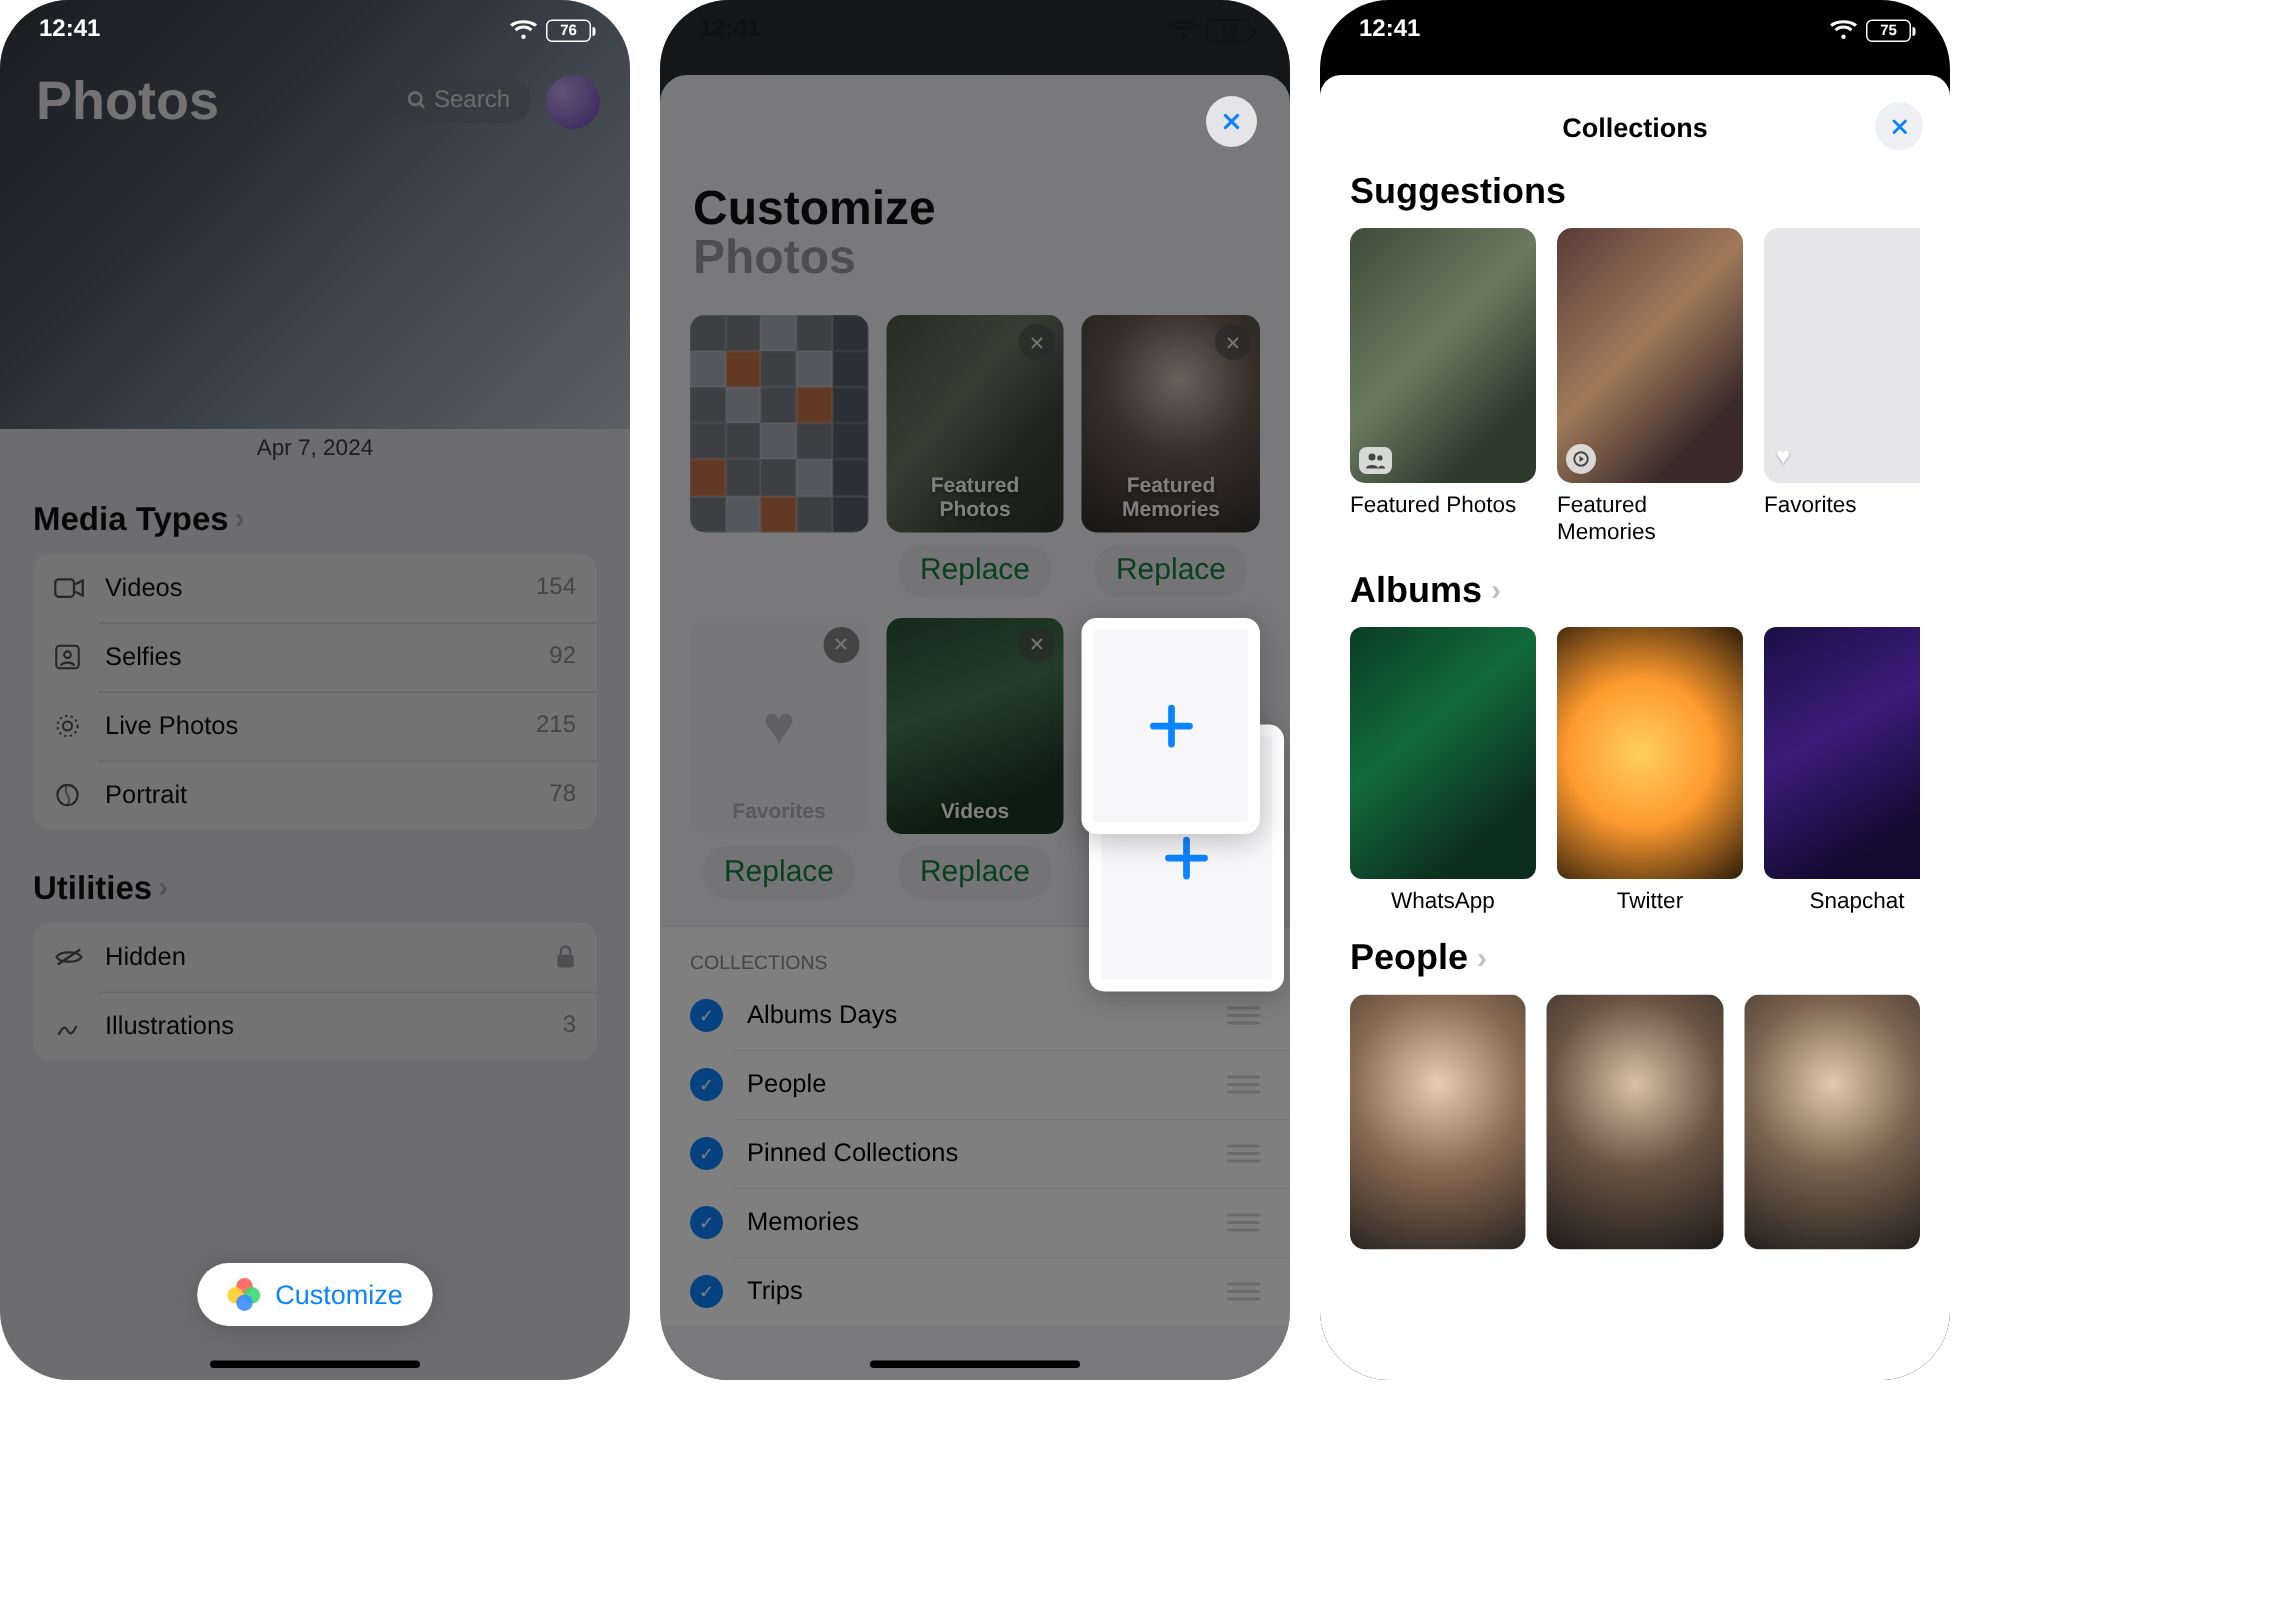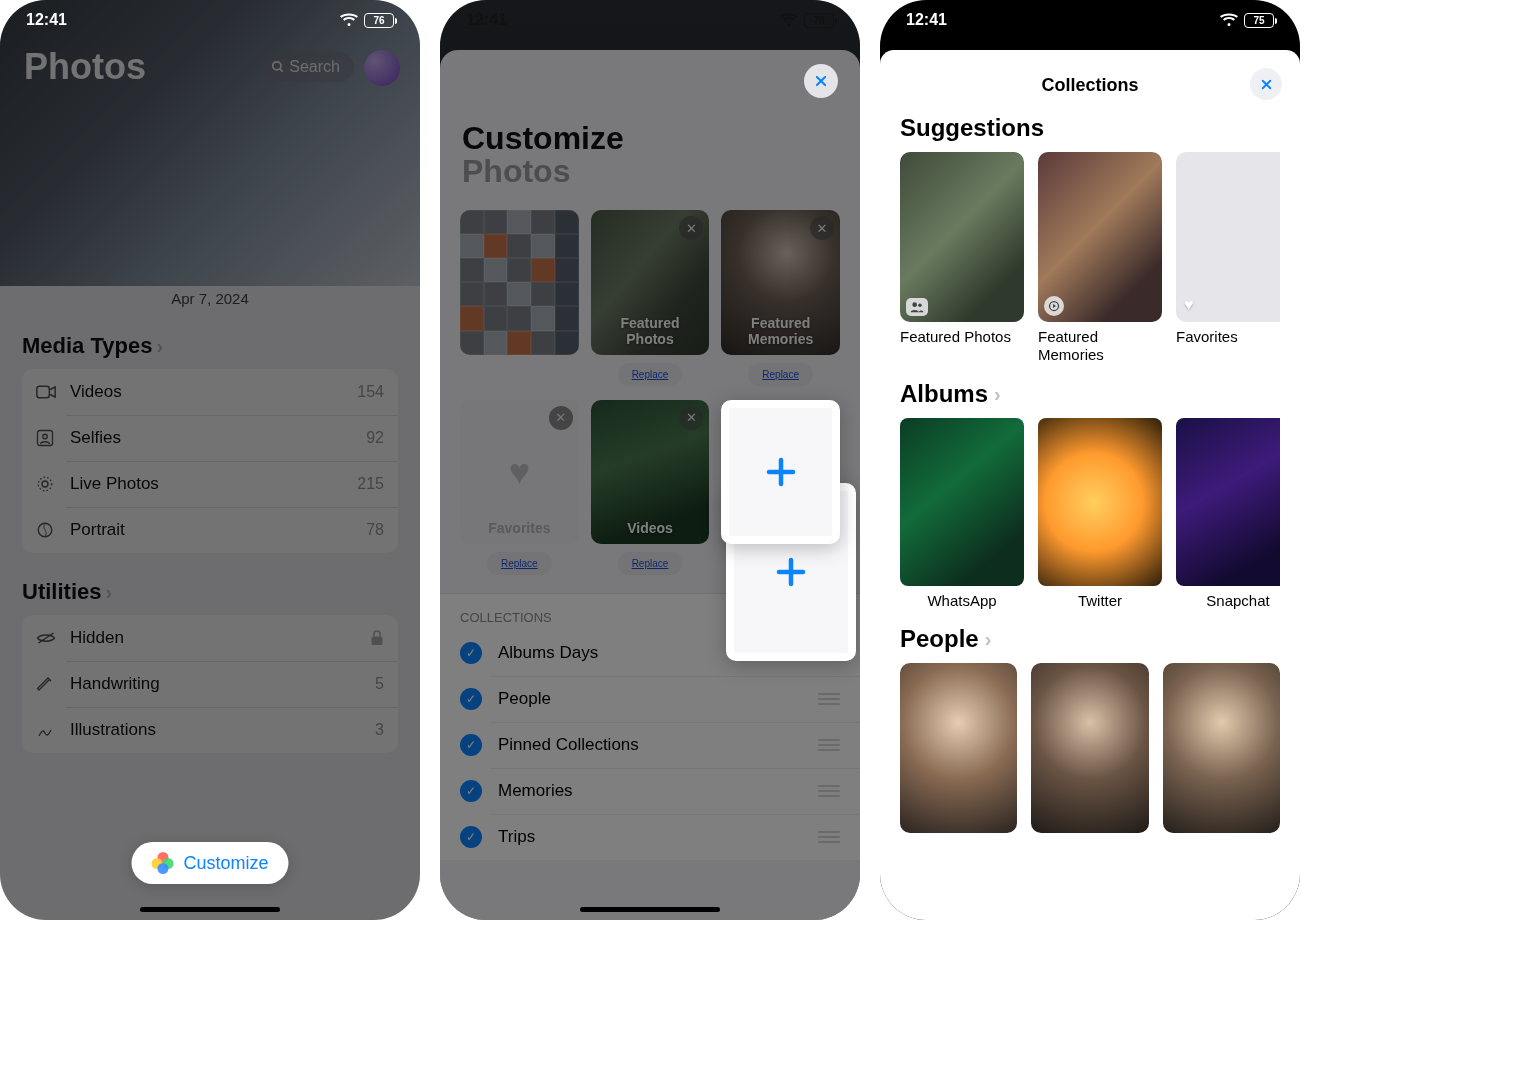--- a/index.html
+++ b/index.html
@@ -136,22 +136,22 @@
   .mosaic div:nth-child(3n){background:#a8b0ba;}
   .mosaic div:nth-child(5n){background:#55606c;}
   .mosaic div:nth-child(7n){background:#c5734a;}
   .p2-remove {
     position:absolute; top:6px; right:6px; width:24px; height:24px;
     background:rgba(80,80,80,0.65); border-radius:50%; color:#eee;
     display:flex; align-items:center; justify-content:center; font-size:13px;
   }
   .p2-replace {
     margin:8px auto 0; display:block; width:fit-content;
-    background:#e8e8ed; border-radius:16px; font-size:10px;
-    padding:6px 14px; color:#1d4ed8;text-decoration:underline;
+    background:#e8e8ed; border-radius:16px; font-size:20px;
+    padding:6px 14px; color:#15803d;
   }
   .p2-heart {
     background:#efeff2; display:flex; align-items:center; justify-content:center;
     color:#c0c0c6; font-size:36px;
   }
   .p2-add {
     background:#f7f7f9; border-radius:10px; aspect-ratio: 0.82;
     display:flex; align-items:center; justify-content:center;
     color:#0b84ff; font-size:40px; font-weight:400;
     border:8px solid #fff; box-shadow:0 4px 20px rgba(0,0,0,0.25);
@@ -338,31 +338,20 @@
                   <rect x="2" y="8" width="14" height="11" rx="2"></rect>
                   <path d="M5 8V5a4 4 0 018 0v3" fill="none" stroke="#b0b0b6" stroke-width="2"></path>
                 </svg>
           </span>
         </div>
           </div>
         <div class="p1-row-wrap">
             <div class="p1-row">
           <span class="p1-rowi">
             <svg width="18" height="18" viewBox="0 0 24 24" fill="none" stroke="#555" stroke-width="1.8">
-                  <path d="M4 20L18 6l-2-2L2 18zM16 4l4 4"></path>
-                </svg>
-          </span>
-          <span class="p1-rowlabel">Handwriting</span>
-          <span class="p1-rowcount">5</span>
-        </div>
-          </div>
-        <div class="p1-row-wrap">
-            <div class="p1-row">
-          <span class="p1-rowi">
-            <svg width="18" height="18" viewBox="0 0 24 24" fill="none" stroke="#555" stroke-width="1.8">
                   <path d="M4 20c4-8 6-8 8-4 2 4 4 4 8-4"></path>
                 </svg>
           </span>
           <span class="p1-rowlabel">Illustrations</span>
           <span class="p1-rowcount">3</span>
         </div>
           </div>
       </div>
     </div>
   </div>

